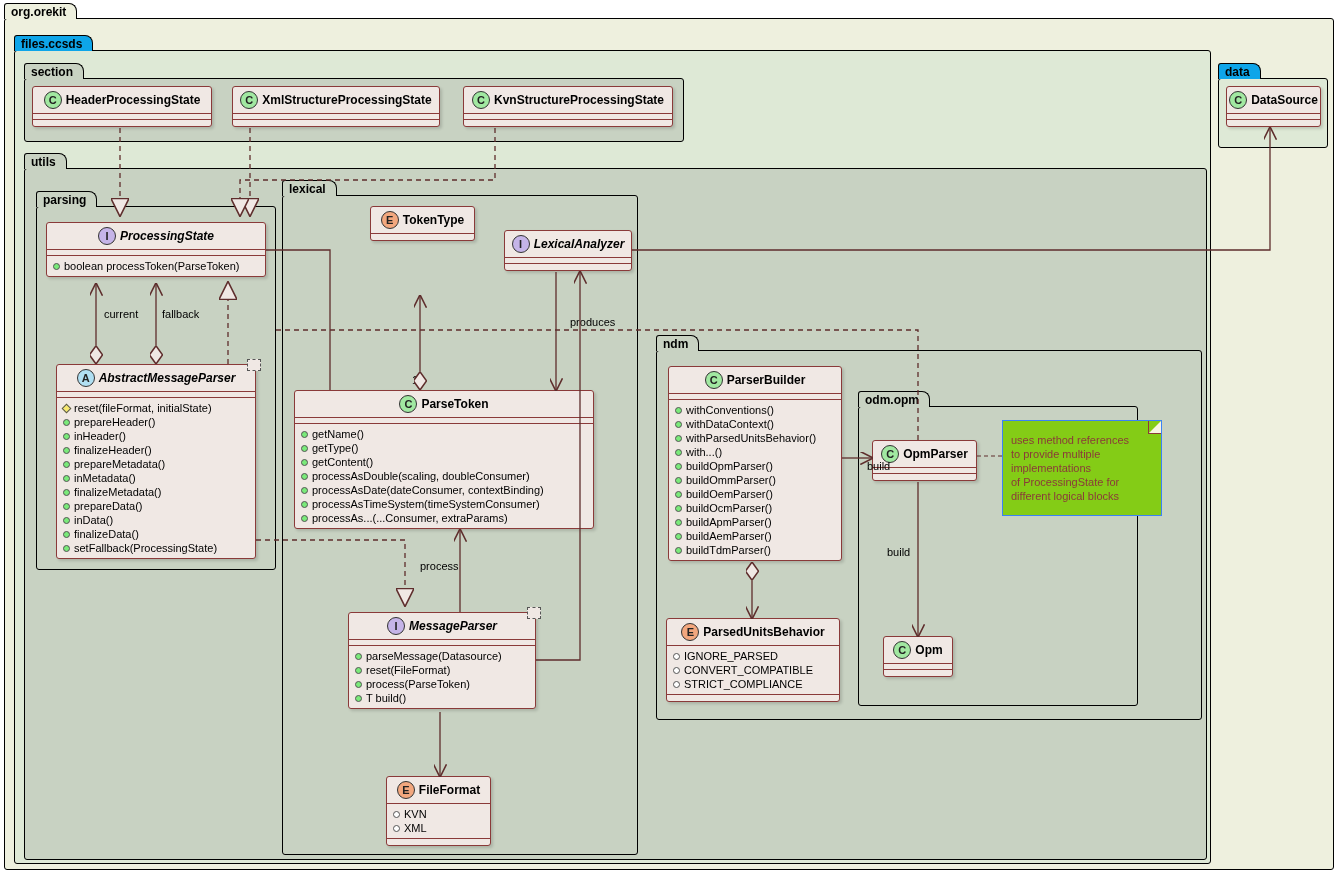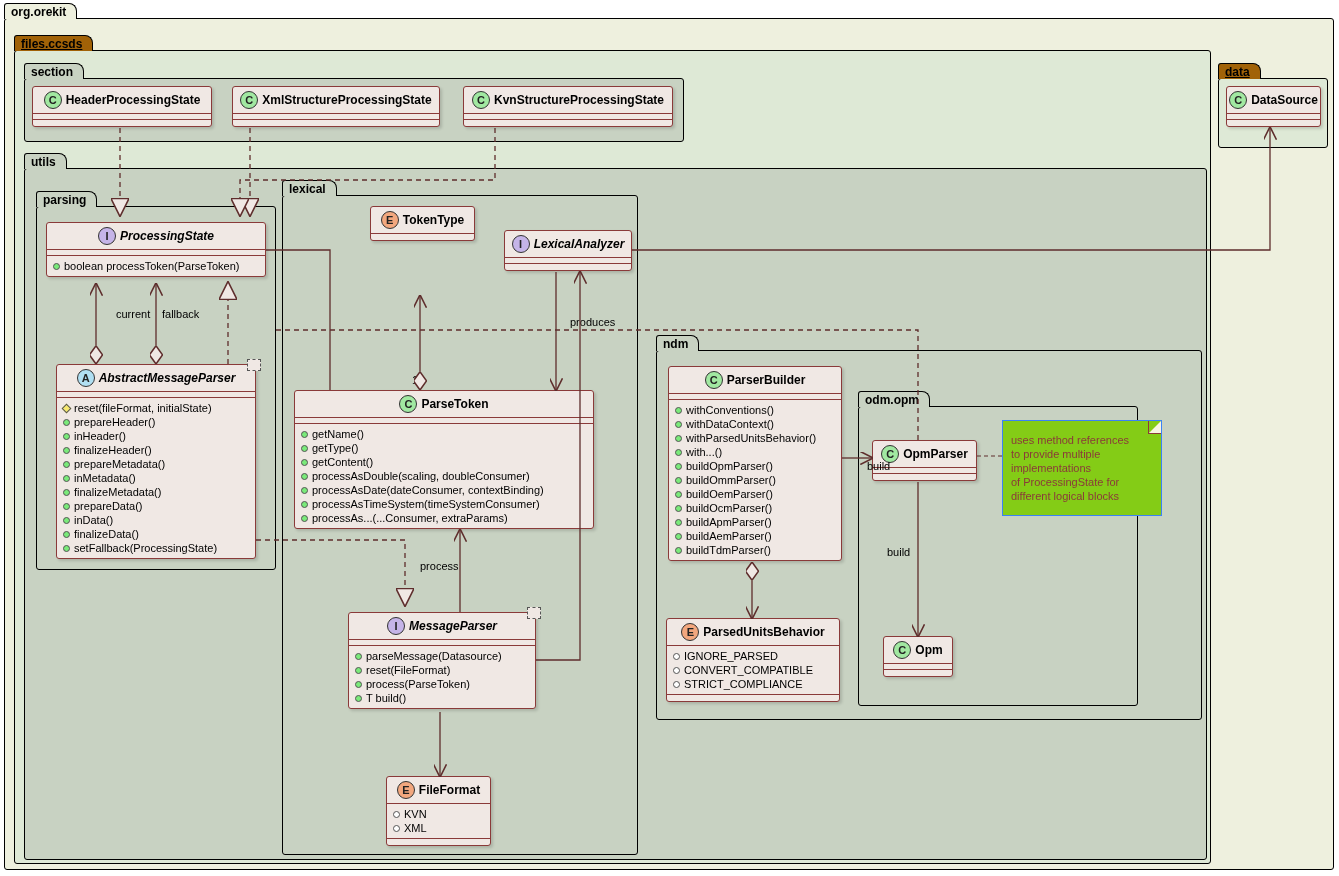--- a/index.html
+++ b/index.html
@@ -29,21 +29,21 @@
     padding: 1px 10px 1px 6px;
     font-size: 12px;
     font-weight: bold;
     border-radius: 3px 8px 0 0;
     height: 16px;
     line-height: 14px;
   }
   .pkg-outer { background: #eef0de; }
   .pkg-outer > .package-tab { background: #eef0de; }
   .pkg-mid { background: #dee9d6; }
-  .pkg-mid > .package-tab { background: #a16207; text-decoration: underline; }
+  .pkg-mid > .package-tab { background: #0ea5e9; }
   .pkg-inner { background: #c8d2c2; }
   .pkg-inner > .package-tab { background: #c8d2c2; }
 
   .class-box {
     position: absolute;
     background: #f0e8e4;
     border: 1.5px solid #8a3a39;
     border-radius: 3px;
     box-shadow: 2px 2px 3px rgba(0,0,0,0.15);
   }
@@ -476,21 +476,21 @@
   </div>
 
   <div class="note-box" style="left:1002px;top:420px;width:160px;">
     <span>uses method references</span><br>
     <span>to provide multiple</span><br>
     <span>implementations</span><br>
     <span>of ProcessingState for</span><br>
     <span>different logical blocks</span>
   </div>
 
-  <span class="edge-label" style="left:116px;top:308px;">current</span>
+  <span class="edge-label" style="left:104px;top:308px;">current</span>
   <span class="edge-label" style="left:162px;top:308px;">fallback</span>
   <span class="edge-label" style="left:522px;top:316px;margin-left:48px;">produces</span>
   <span class="edge-label" style="left:412px;top:374px;">1</span>
   <span class="edge-label" style="left:412px;top:560px;padding-left:8px;">process</span>
   <span class="edge-label" style="left:867px;top:460px;">build</span>
   <span class="edge-label" style="left:887px;top:546px;">build</span>
 
   <svg class="connector">
     <defs>
       <marker id="arrow" markerWidth="10" markerHeight="10" refX="9" refY="5" orient="auto">

